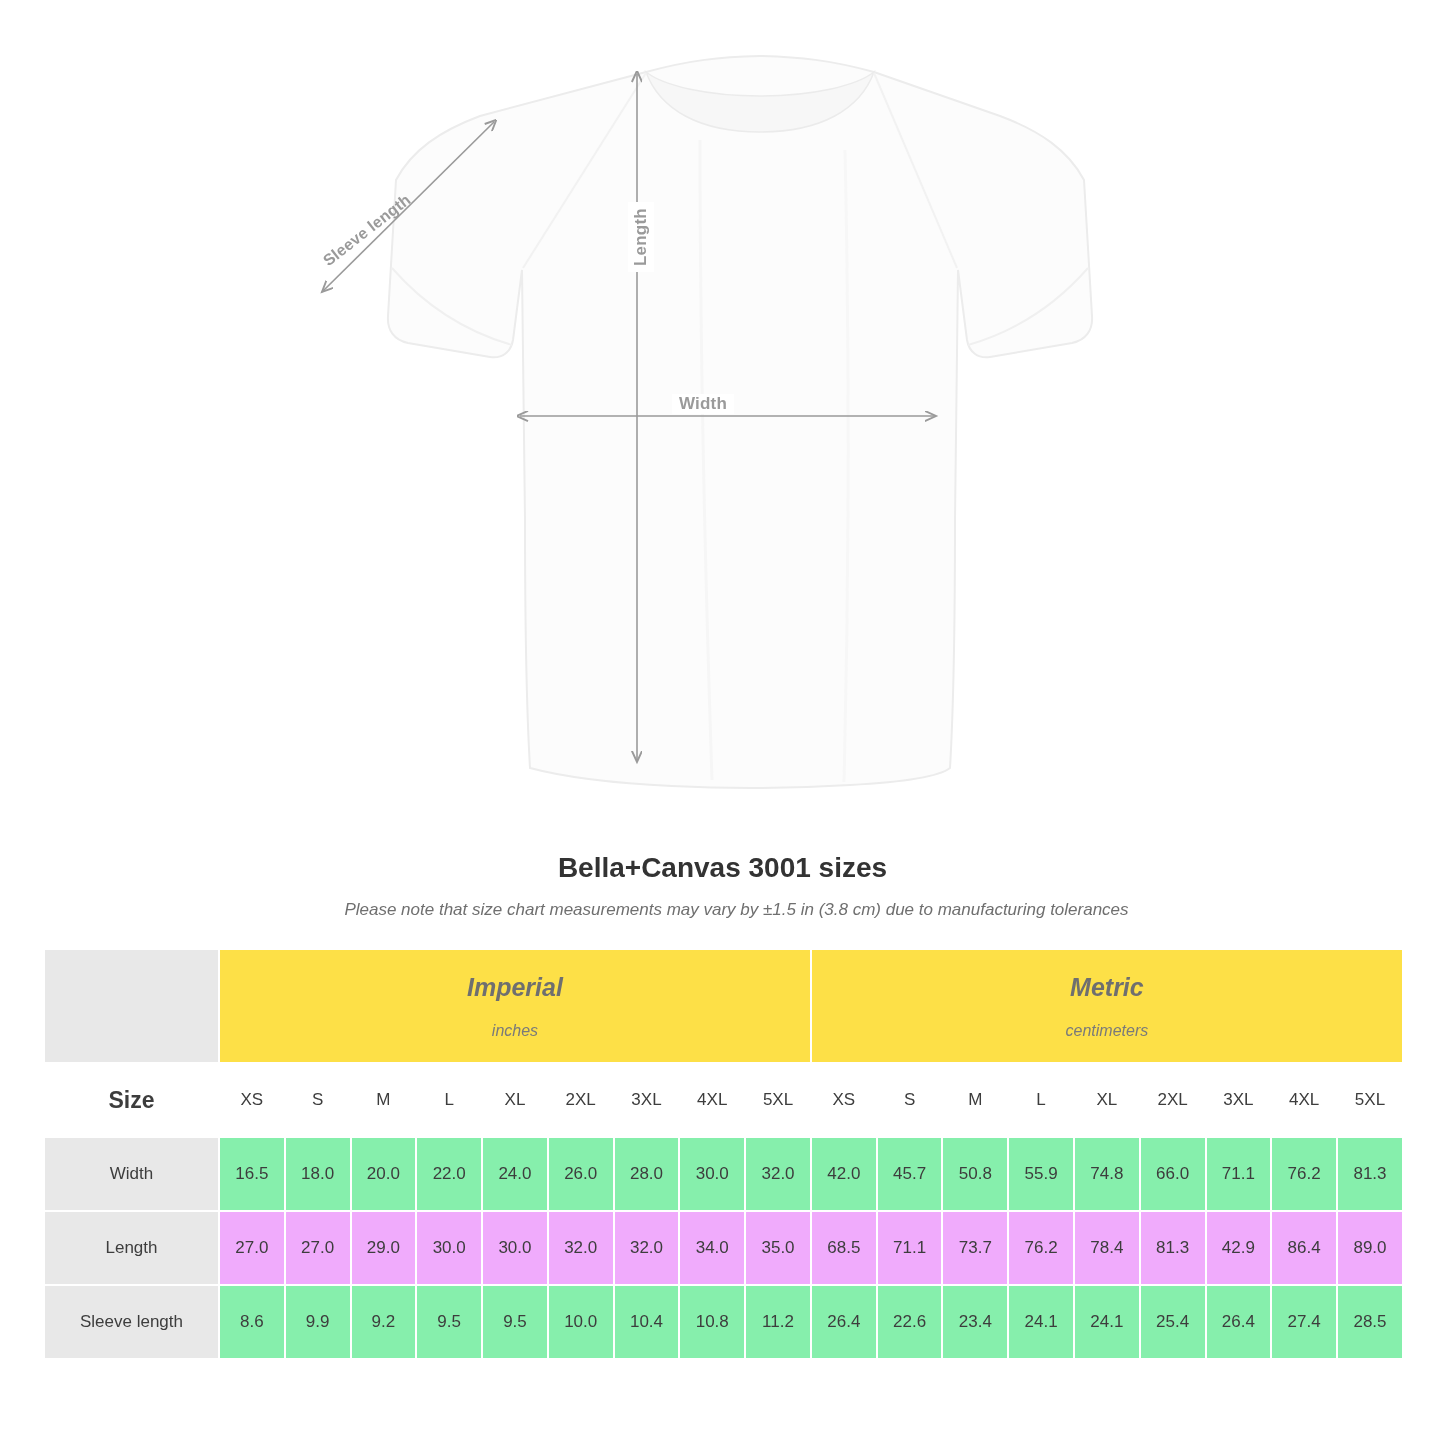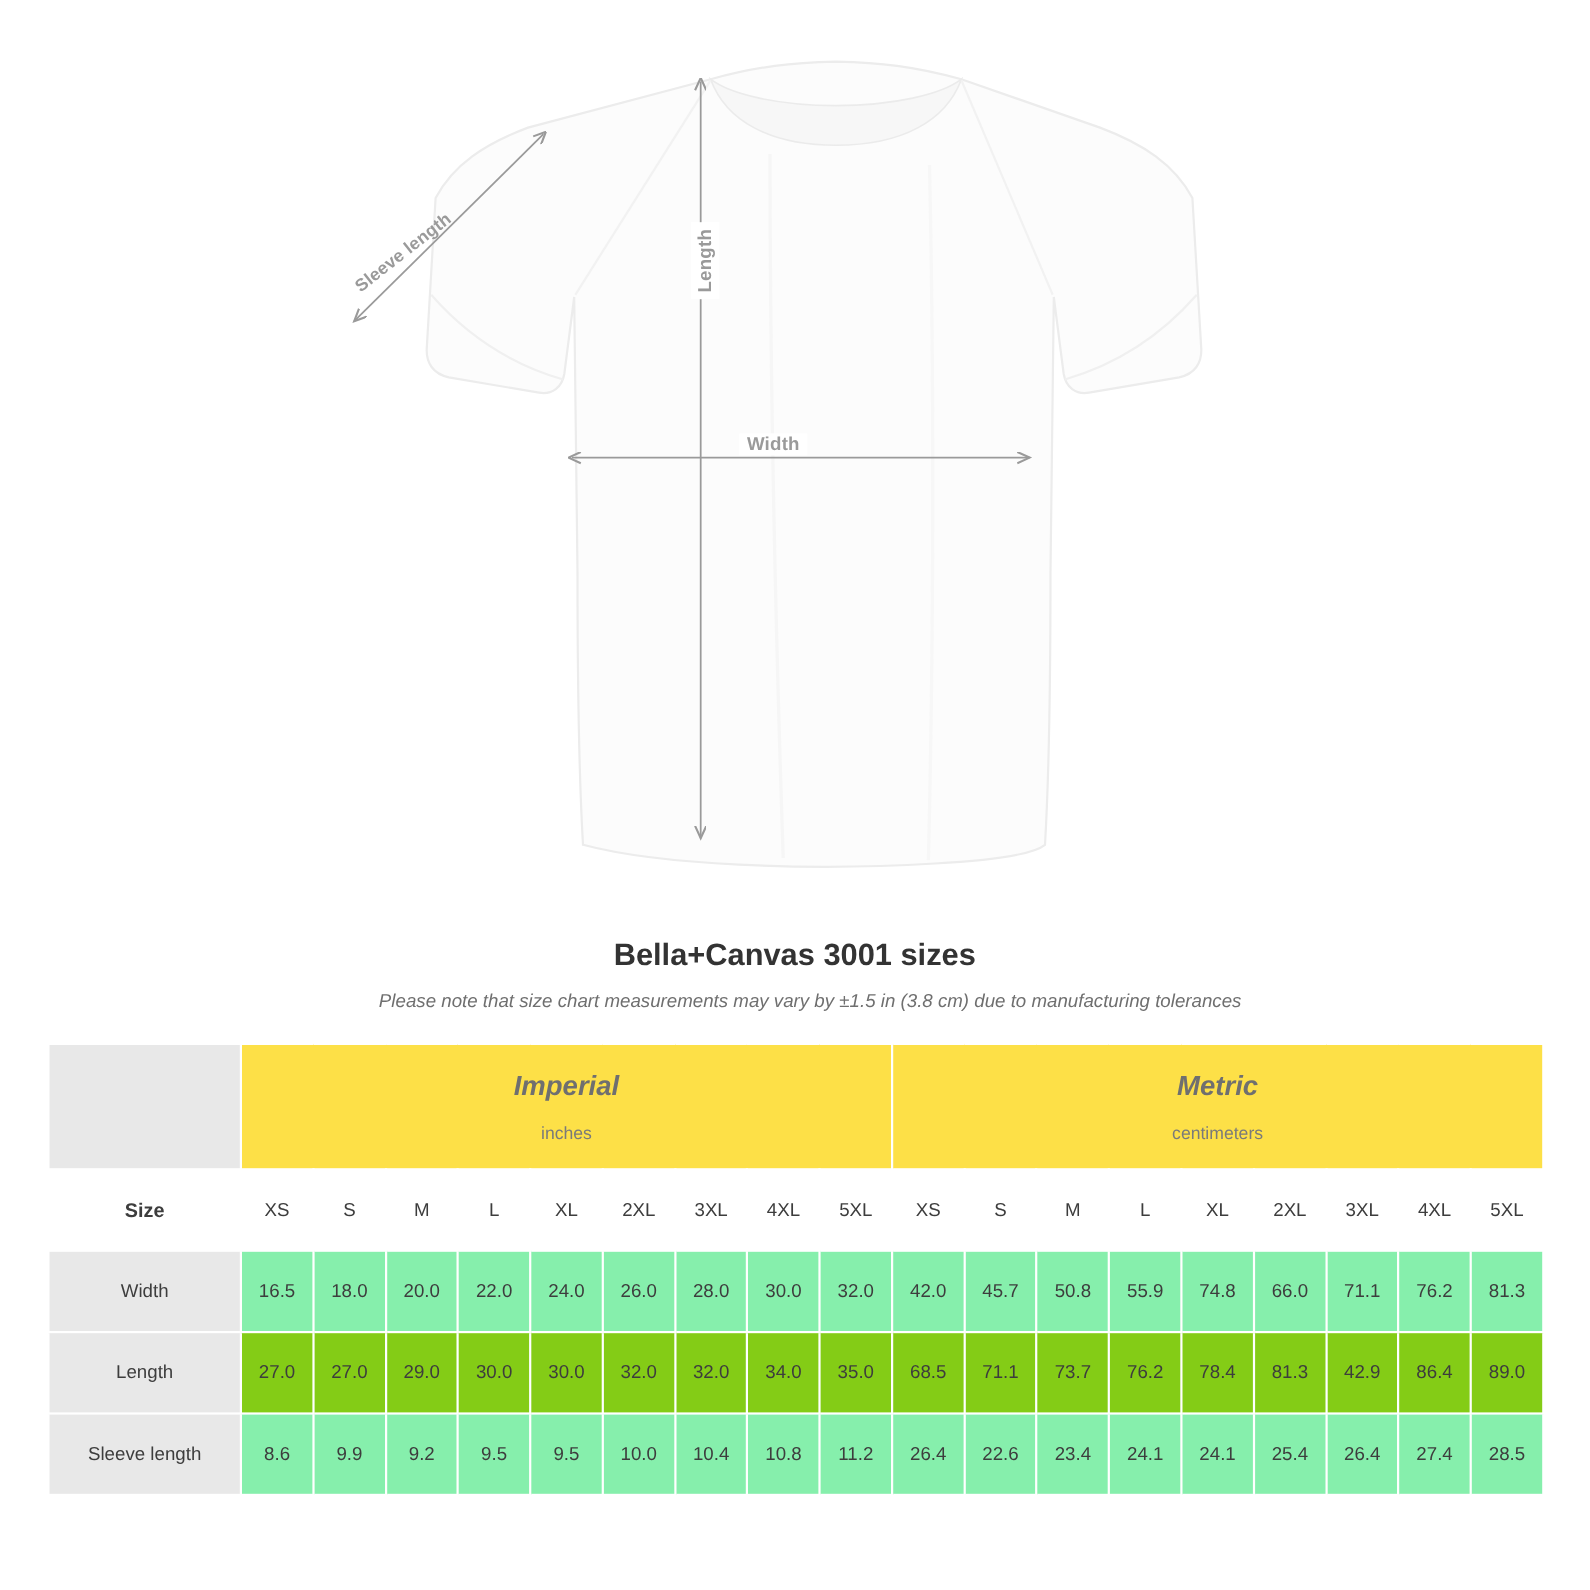--- a/index.html
+++ b/index.html
@@ -108,56 +108,57 @@
   }
   .unit-name {
     font-size: 25px;
     font-weight: bold;
     font-style: italic;
     color: #6f6f6f;
     line-height: 1.25;
   }
   .unit-sub {
     font-size: 16px;
+    font-style: italic;
     color: #7a7a7a;
     margin-top: 18px;
   }
   .corner-cell {
     background: #e8e8e8;
   }
 
   .size-header-row td {
     background: #ffffff;
     height: 70px;
     font-weight: bold;
     font-size: 18px;
     color: #3d3d3d;
   }
   .size-header-row td.row-head {
     font-weight: bold;
-    font-size: 18px;
+    font-size: 23px;
     text-align: center;
   }
 
   .row-head {
     background: #e8e8e8;
     font-weight: bold;
     font-size: 18px;
     color: #3d3d3d;
     width: 175px;
   }
   tr.shaded td {
     background: #86efac;
     height: 70px;
   }
   tr.shaded td.row-head {
     background: #e8e8e8;
   }
   tr.plain td {
-    background: #84cc16;
+    background: #f0abfc;
     height: 70px;
   }
   tr.plain td.row-head {
     background: #e8e8e8;
   }
 </style>
 </head>
 <body>
 
 <div class="page">

